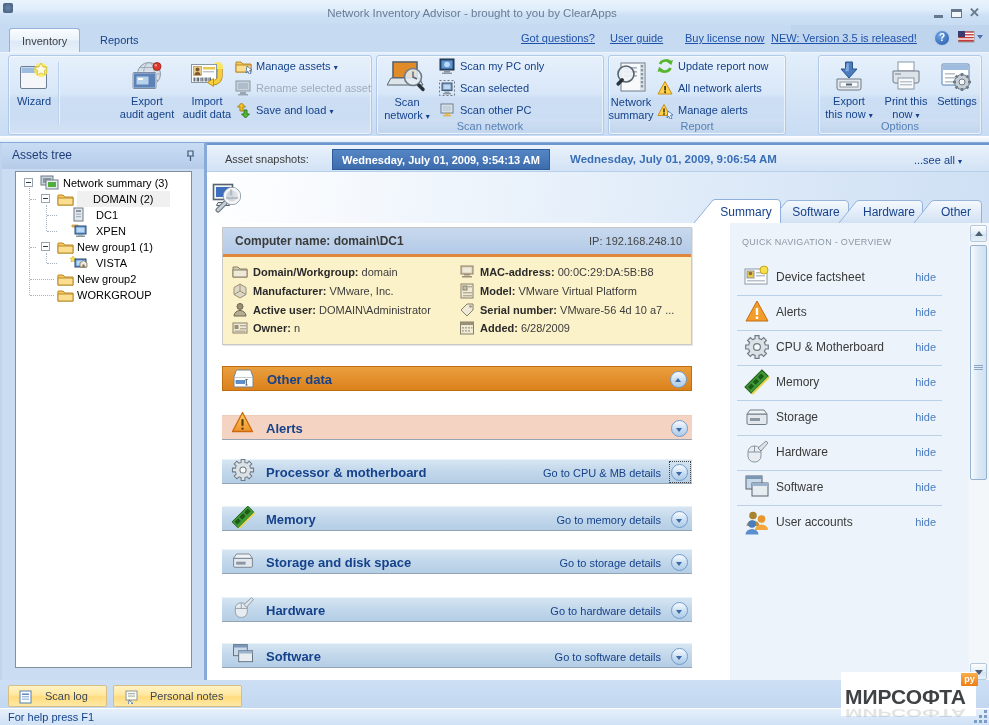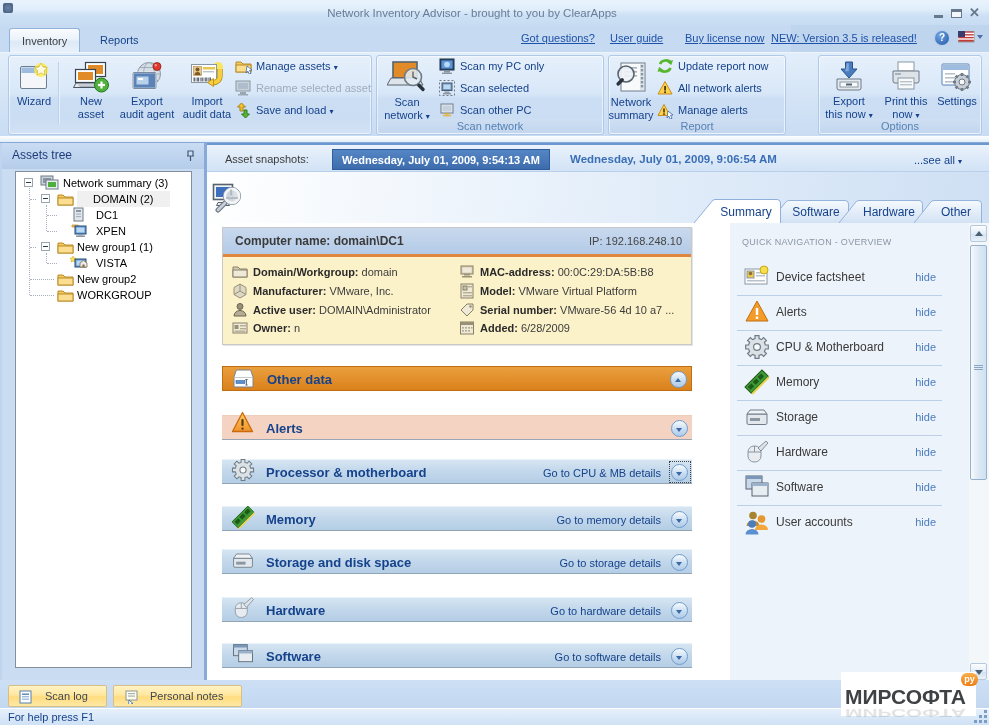--- a/index.html
+++ b/index.html
@@ -120,21 +120,21 @@
 #statusbar { left:0; top:708px; width:989px; height:17px;
   background:linear-gradient(#E6F0FB,#CFE1F5); border-top:1px solid #FFFFFF;
   color:#15428B; font-size:11px; line-height:16px; padding-left:8px; }
 
 
 #wm { left:841px; top:672px; width:135px; height:44px; background:#fff; }
 #wmtext { left:4px; top:13px; font-size:21px; font-weight:bold; color:#3F4245; transform:scaleY(0.95); }
 #wmrefl { left:4px; top:46px; font-size:21px; font-weight:bold; color:#3F4245; opacity:0.14;
   transform:scaleY(-0.5); transform-origin:top; }
 #rubadge { left:961px; top:673px; width:17px; height:13px; background:linear-gradient(#F9AE4E,#EE7D12);
-  border-radius:6px; color:#fff; font-size:9px; font-weight:bold; text-align:center; line-height:12px; }
+  border-radius:1px; color:#fff; font-size:9px; font-weight:bold; text-align:center; line-height:12px; }
 </style>
 </head>
 <body>
 
 <div class="abs" id="titlebar">
   <div class="abs" style="left:3px;top:3px;width:10px;height:10px;background:radial-gradient(#6b86a8,#44597a);border-radius:2px;"></div>
   <div class="abs" id="titletext">Network Inventory Advisor - brought to you by ClearApps</div>
   <div class="abs" style="left:934px;top:15px;width:9px;height:3px;background:#66788C;"></div>
   <div class="abs" style="left:951px;top:9px;width:11px;height:9px;border:1px solid #66788C;border-top:3px solid #66788C;background:#F4F7FA;"></div>
   <div class="abs winbtn" style="left:969px;top:5px;font-size:13px;color:#66788C;">✕</div>
@@ -163,34 +163,20 @@
   <div class="abs rgroup" style="left:8px; width:364px;">
     <div class="abs vsep" style="left:49px;"></div>
     <div class="abs bigbtn" style="left:2px;top:5px;width:46px;">
       <svg width="32" height="33" viewBox="0 0 32 33">
         <rect x="2.5" y="5.5" width="26" height="22" rx="1.5" fill="#F4F6F9" stroke="#6E7E92"></rect>
         <rect x="3.5" y="6.5" width="24" height="5.5" fill="#9DBCE0"></rect>
         <circle cx="23" cy="9" r="7" fill="#FFEB3C" opacity="0.75"></circle>
         <path d="M23 2 l2 4 4.4.5 -3.2 3.1.8 4.4 -4-2.1 -4 2.1.8-4.4 -3.2-3.1 4.4-.5z" fill="#FFFBE2" stroke="#D8C24A" stroke-width="0.9"></path>
       </svg>
       <div class="cap">Wizard</div>
-    </div>
-    <div class="abs bigbtn" style="left:56px;top:5px;width:52px;">
-      <svg width="38" height="33" viewBox="0 0 38 33">
-        <rect x="13.5" y="1.5" width="20" height="14" fill="#fff" stroke="#3A4450" stroke-width="1.2"></rect>
-        <rect x="16" y="4" width="15" height="9" fill="#E08A28"></rect>
-        <rect x="3.5" y="8.5" width="20" height="13" fill="#fff" stroke="#3A4450" stroke-width="1.2"></rect>
-        <rect x="6" y="11" width="15" height="8" fill="#E08A28"></rect>
-        <path d="M4 22 h19 l2.5 4.5 h-24z" fill="#E4E9EE" stroke="#3A4450" stroke-width="0.9"></path>
-        <path d="M6 24 h17 M7.5 25.5 h15" stroke="#9AA5B1" stroke-width="0.8"></path>
-        <circle cx="29.5" cy="24" r="7" fill="#52B13E" stroke="#1E7A16"></circle>
-        <rect x="26" y="22.9" width="7" height="2.2" fill="#fff"></rect>
-          <rect x="28.4" y="20.5" width="2.2" height="7" fill="#fff"></rect>
-      </svg>
-      <div class="cap">New<br>asset</div>
     </div>
     <div class="abs bigbtn" style="left:106px;top:5px;width:64px;">
       <svg width="34" height="33" viewBox="0 0 34 33">
         <circle cx="19" cy="13" r="11.5" fill="#D5DEE7" stroke="#8A97A3"></circle>
         <ellipse cx="19" cy="13" rx="5.5" ry="11.5" fill="none" stroke="#9FACB9"></ellipse>
         <path d="M7.5 13 h23 M9.5 6.5 h19 M9.5 19.5 h19" stroke="#9FACB9" fill="none"></path>
         <rect x="3" y="11.5" width="23" height="16" rx="1" fill="#5B83B8" stroke="#FFFFFF" stroke-width="1.6"></rect>
         <rect x="3" y="11.5" width="23" height="16" rx="1" fill="none" stroke="#44597A" stroke-width="0.7"></rect>
         <rect x="6.5" y="15.5" width="12" height="8" fill="#B9D2EC"></rect>
         <rect x="8" y="17" width="5" height="2" fill="#fff"></rect>

